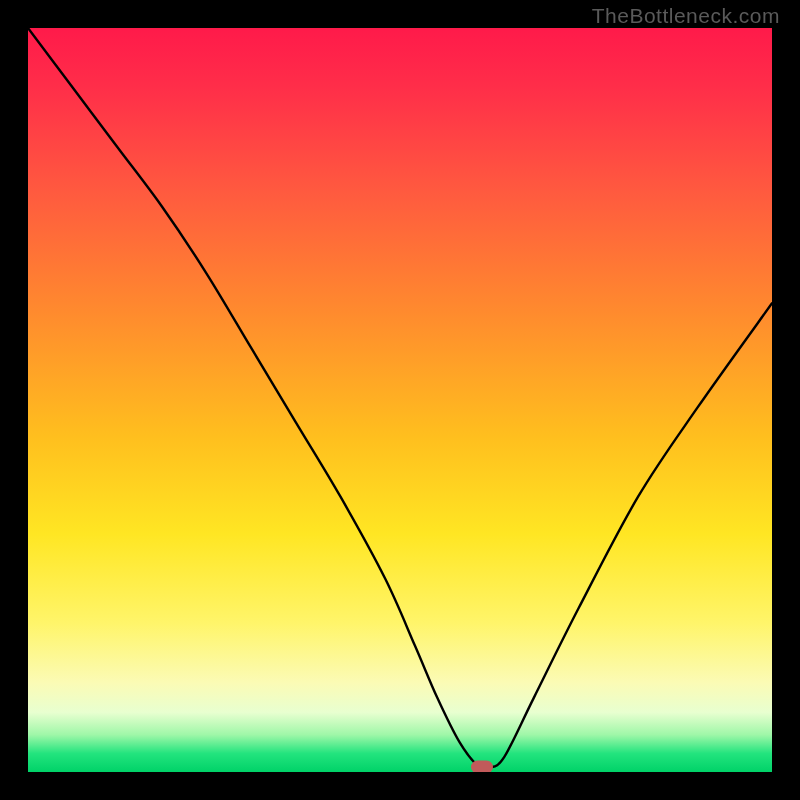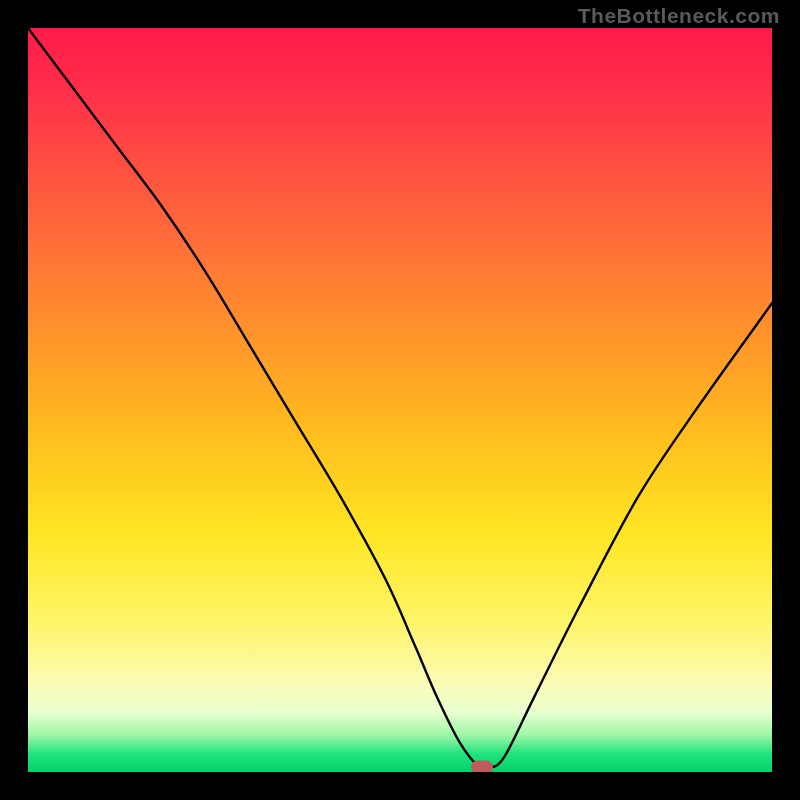--- a/index.html
+++ b/index.html
@@ -16,21 +16,21 @@
     width: 800px;
     height: 800px;
     background: #000;
   }
   .watermark {
     position: absolute;
     top: 4px;
     right: 20px;
     color: #5a5a5a;
     font-size: 21px;
-    font-weight: 700;
+    font-weight: 400;
     letter-spacing: 0.5px;
     z-index: 5;
   }
   .plot-area {
     position: absolute;
     left: 28px;
     top: 28px;
     width: 744px;
     height: 744px;
     overflow: hidden;

